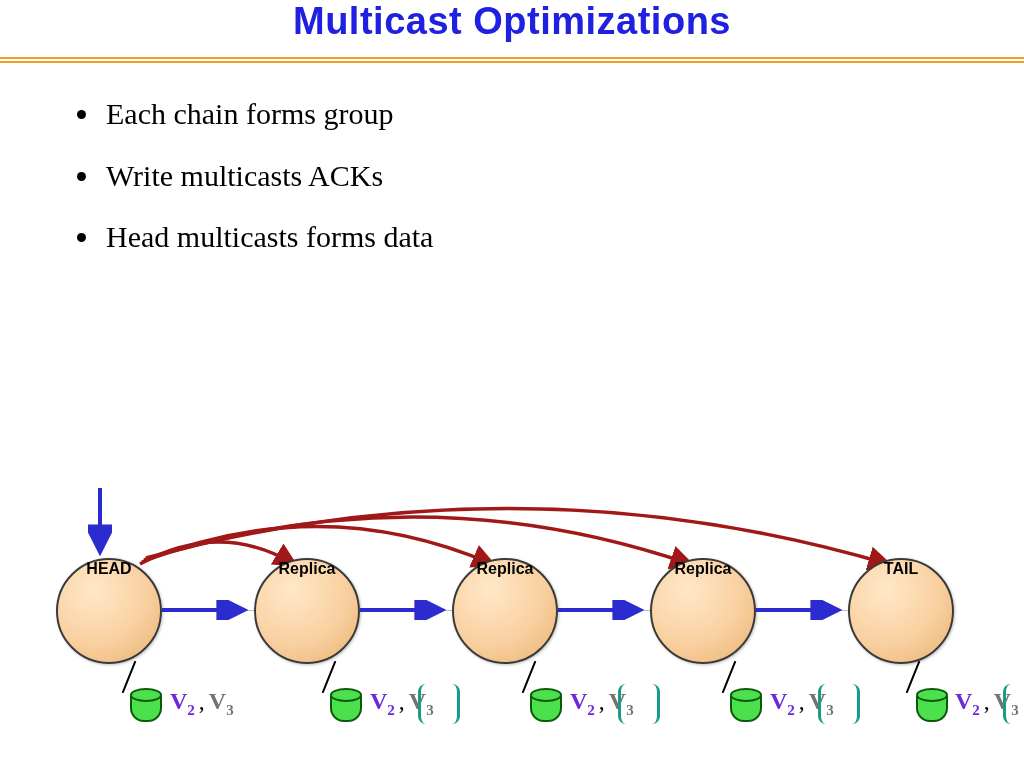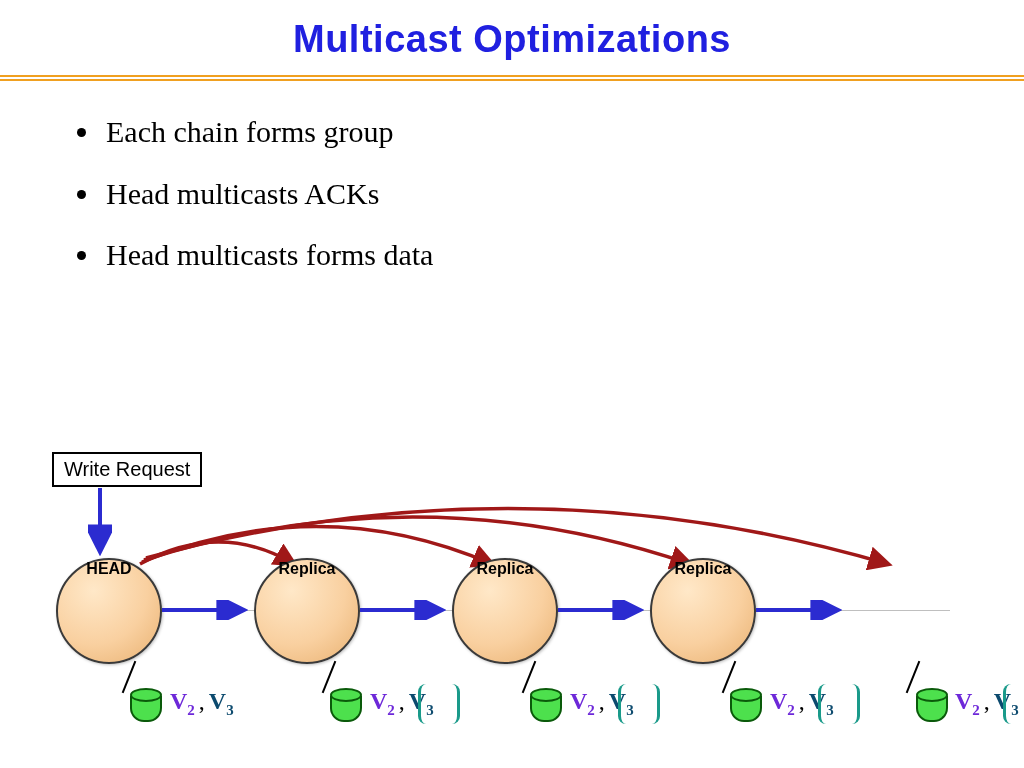--- a/index.html
+++ b/index.html
@@ -1,53 +1,52 @@
 <!DOCTYPE html>
 <html><head>
 <meta charset="utf-8">
 <style>
   html,body{margin:0;padding:0;width:1024px;height:768px;background:#fff;font-family:Verdana,Geneva,sans-serif;overflow:hidden}
-  .title{text-align:center;font-size:38px;font-weight:bold;color:#2020e0;margin-top:18px;letter-spacing:0.5px}
+  .title{text-align:center;font-size:38px;font-weight:bold;color:#2020e0;letter-spacing:0.5px}
   .rule{margin-top:14px;height:6px;position:relative}
   .rule::before{content:"";position:absolute;left:0;right:0;top:0;height:2px;background:#f0a020}
   .rule::after{content:"";position:absolute;left:0;right:0;top:4px;height:2px;background:#f0a020}
   .bullets{margin:20px 0 0 62px;font-size:30px;font-family:Liberation Serif, serif;line-height:2.05}
   .bullets li{padding-left:4px}
   .diagram{position:absolute;left:0;top:452px;width:1024px;height:316px}
   .writebox{position:absolute;left:52px;top:0;border:2px solid #000;background:#fff;padding:4px 10px;font-size:20px}
   .arrow-down{position:absolute;left:88px;top:36px}
   .baseline{position:absolute;left:70px;top:158px;width:880px;height:1px;background:#bfbfbf}
   .node{position:absolute;width:102px;height:102px;border-radius:50%;background:radial-gradient(circle at 35% 30%,#ffe8c8 0%,#f9d0a0 55%,#e8b070 100%);border:2px solid #3a3a3a;box-shadow:1px 1px 3px rgba(0,0,0,.25);display:flex;align-items:flex-start;justify-content:center;font-weight:bold;font-size:16px;top:106px}
   .h-arrow{position:absolute;top:148px}
   .db{position:absolute;top:240px;width:28px;height:30px}
   .db .top{width:28px;height:10px;border-radius:50%;background:#4de04d;border:2px solid #0a5a0a;position:absolute;top:-4px;left:-2px}
   .db .body{width:28px;height:24px;background:#4de04d;border:2px solid #0a5a0a;border-top:none;border-radius:0 0 14px 14px;position:absolute;top:4px;left:-2px}
   .vlabel{position:absolute;top:236px;font-size:24px;font-weight:bold;font-family:Georgia,"Times New Roman",serif;white-space:nowrap}
   .vlabel .v2{color:#6d28d9}
   .vlabel .comma{color:#000;font-weight:normal;padding:0 4px}
-  .vlabel .v3{color:#0c4a6e}
+  .vlabel .v3{color:#737373}
   .vlabel sub{font-size:15px;vertical-align:sub}
   .bracket{position:absolute;top:232px;width:36px;height:40px;border:3px solid #1a9a8a;border-top:none;border-bottom:none;border-radius:8px}
   .stem{position:absolute;width:2px;height:34px;background:#000;top:208px;transform:rotate(22deg)}
 </style>
 </head>
 <body>
 
 <div class="title">Multicast Optimizations</div>
 <div class="rule"></div>
 
 <ul class="bullets">
   <li>Each chain forms group</li>
-  <li>Head multicasts ACKs</li>
+  <li>Write multicasts ACKs</li>
   <li>Head multicasts forms data</li>
 </ul>
 
 <div class="diagram">
 
-  <div class="writebox">Write Request</div>
 
   <svg class="arrow-down" width="24" height="74">
     <defs>
         <marker id="ah-blue" viewBox="0 0 10 10" refX="8" refY="5" markerWidth="8" markerHeight="8" orient="auto">
           <path d="M0 0L10 5L0 10z" fill="#2b2bd0"></path>
         </marker>
       </defs>
     <line x1="12" y1="0" x2="12" y2="62" stroke="#2b2bd0" stroke-width="4" marker-end="url(#ah-blue)"></line>
   </svg>
 
@@ -69,20 +68,23 @@
       <span>HEAD</span>
     </div>
   <div class="node" style="left:254px">
       <span>Replica</span>
     </div>
   <div class="node" style="left:452px">
       <span>Replica</span>
     </div>
   <div class="node" style="left:650px">
       <span>Replica</span>
+    </div>
+  <div class="node" style="left:848px">
+      <span>TAIL</span>
     </div>
 
   <svg class="h-arrow" style="left:162px" width="92" height="20">
       <defs>
         <marker id="b1" viewBox="0 0 10 10" refX="8" refY="5" markerWidth="8" markerHeight="8" orient="auto">
           <path d="M0 0L10 5L0 10z" fill="#2b2bd0"></path>
         </marker>
       </defs>
       <line x1="0" y1="10" x2="80" y2="10" stroke="#2b2bd0" stroke-width="4" marker-end="url(#b1)"></line>
     </svg>

